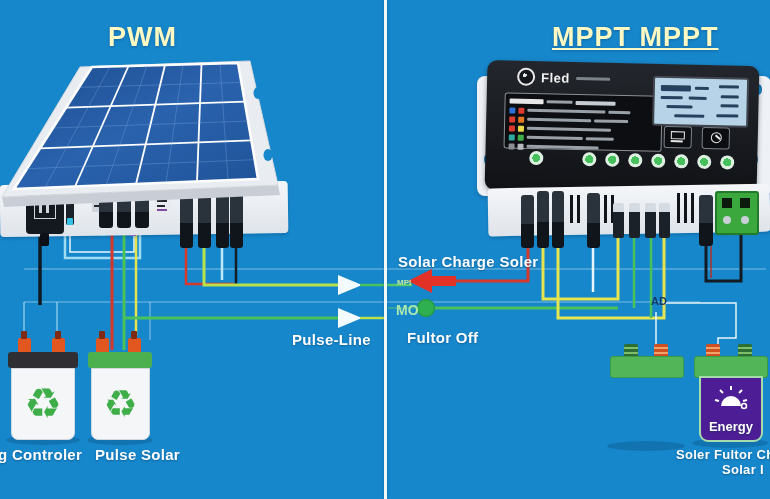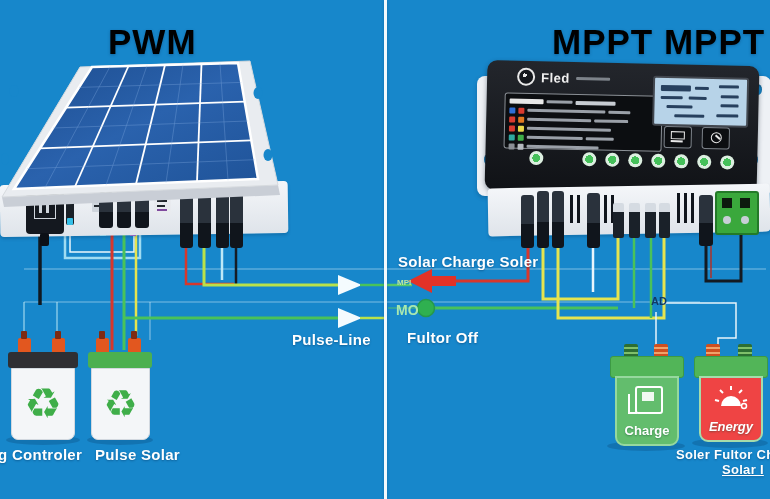--- a/index.html
+++ b/index.html
@@ -6,21 +6,21 @@
   .stage{
     position:relative;width:770px;height:499px;overflow:hidden;
     background:#1787cb;
     font-family:"Liberation Sans",sans-serif;
   }
   .abs{position:absolute;}
   .wires{position:absolute;left:0;top:0;z-index:1;}
   .dev{position:absolute;z-index:2;}
   .lblz{position:absolute;z-index:3;}
   .divider{position:absolute;left:384px;top:0;width:3px;height:499px;background:#f2f9fd;z-index:4;box-shadow:0 0 3px rgba(0,60,110,.35);}
-  .title{position:absolute;z-index:3;color:#000000;font-weight:800;font-size:35px;letter-spacing:1px;text-shadow:0 1px 3px rgba(0,40,80,.35);text-align:right;}
+  .title{position:absolute;z-index:3;color:#fef9c3;font-weight:800;font-size:27px;letter-spacing:1px;text-shadow:0 1px 3px rgba(0,40,80,.35);text-align:right;}
   .lbl{color:#fff;font-weight:bold;font-size:15px;letter-spacing:.3px;text-shadow:0 1px 2px rgba(0,40,80,.4);white-space:nowrap;}
   .lbl-sm{font-weight:bold;white-space:nowrap;}
   
   .pwm-strip{left:0;top:183px;width:288px;height:52px;background:linear-gradient(#f4f6f9,#dfe4ea);border-radius:4px;transform:rotate(-.8deg);box-shadow:0 2px 3px rgba(0,50,90,.25);}
   .mppt-strip{left:488px;top:186px;width:282px;height:48px;background:linear-gradient(#f4f6f9,#dfe4ea);border-radius:4px;transform:rotate(-1deg);box-shadow:0 2px 3px rgba(0,50,90,.25);}
   .conn{position:absolute;z-index:2;border-radius:3px;background:linear-gradient(#2a323c 55%,#10151c 55%);}
   .conn-sm{position:absolute;z-index:2;border-radius:2px;background:linear-gradient(#d5dbe2 0 9px,#1a2129 9px);}
   .vent{position:absolute;z-index:2;background:repeating-linear-gradient(90deg,#10151c 0 3px,transparent 3px 7px);}
   
   .mppt-plate{left:477px;top:76px;width:294px;height:120px;background:#eef1f5;border-radius:8px;box-shadow:0 2px 4px rgba(0,50,90,.3);}
@@ -98,21 +98,21 @@
 
     <ellipse cx="43" cy="440" rx="37" ry="5" fill="rgba(0,30,60,.18)"></ellipse>
     <ellipse cx="120" cy="440" rx="33" ry="5" fill="rgba(0,30,60,.18)"></ellipse>
     <ellipse cx="646" cy="446" rx="39" ry="5" fill="rgba(0,30,60,.18)"></ellipse>
     <ellipse cx="730" cy="443" rx="38" ry="5" fill="rgba(0,30,60,.18)"></ellipse>
   </svg>
 
   <div class="divider"></div>
 
   <div class="title" style="left:108px;top:22px;">PWM</div>
-  <div class="title" style="left:552px;top:22px;">MPPT MPPT</div>
+  <div class="title" style="left:552px;top:22px;text-decoration:underline;">MPPT MPPT</div>
 
   <div class="dev pwm-strip"></div>
   <div class="dev" style="left:26px;top:192px;width:38px;height:42px;background:#14181f;border-radius:4px;">
     <div class="abs" style="left:8px;top:9px;width:20px;height:16px;border:1px solid #cfd5dc;">
       <div class="abs" style="left:4px;top:3px;width:3px;height:8px;background:#cfd5dc;"></div>
       <div class="abs" style="left:11px;top:3px;width:3px;height:8px;background:#cfd5dc;"></div>
     </div>
     <div class="abs" style="left:14px;top:41px;width:9px;height:13px;background:#0c1016;border-radius:2px;"></div>
   </div>
   <div class="dev" style="left:66px;top:197px;width:8px;height:28px;background:#1a2027;border-radius:2px;">
@@ -279,33 +279,26 @@
     <div class="batt-bar" style="left:0;top:20px;width:64px;height:16px;background:#4cb050;"></div>
     <div class="batt-body" style="left:3px;top:36px;width:57px;height:70px;">
       <span class="recycle" style="font-size:38px;">♻</span>
     </div>
   </div>
 
   <div class="dev" style="left:610px;top:338px;width:72px;height:108px;">
     <div class="abs" style="left:14px;top:6px;width:14px;height:14px;background:repeating-linear-gradient(#2d6e31 0 3px,#7fbf6a 3px 5px);border-radius:2px;"></div>
     <div class="abs" style="left:44px;top:6px;width:14px;height:14px;background:repeating-linear-gradient(#cf4f1f 0 3px,#f0a36a 3px 5px);border-radius:2px;"></div>
     <div class="batt-bar" style="left:0;top:18px;width:72px;height:20px;background:#52b558;border:1px solid #3c9a44;"></div>
-    <div class="gbatt-body" style="left:5px;top:38px;width:60px;height:66px;">
-      <div class="abs" style="left:18px;top:8px;width:24px;height:24px;border:2px solid #fff;border-radius:3px;">
-        <div class="abs" style="left:5px;top:4px;width:12px;height:9px;background:#fff;opacity:.9;"></div>
-        <div class="abs" style="left:-9px;top:6px;width:7px;height:18px;border-left:2px solid #fff;border-bottom:2px solid #fff;"></div>
-      </div>
-      <div class="binlabel" style="bottom:6px;">Charge</div>
-    </div>
   </div>
   <div class="dev" style="left:694px;top:338px;width:72px;height:104px;">
     <div class="abs" style="left:12px;top:6px;width:14px;height:14px;background:repeating-linear-gradient(#cf4f1f 0 3px,#f0a36a 3px 5px);border-radius:2px;"></div>
     <div class="abs" style="left:44px;top:6px;width:14px;height:14px;background:repeating-linear-gradient(#2d6e31 0 3px,#7fbf6a 3px 5px);border-radius:2px;"></div>
     <div class="batt-bar" style="left:0;top:18px;width:72px;height:20px;background:#52b558;border:1px solid #3c9a44;"></div>
-    <div class="gbatt-body" style="left:5px;top:38px;width:60px;height:62px;background:#ef4444;border-color:#a5dcab;font-style:italic;">
+    <div class="gbatt-body" style="left:5px;top:38px;width:60px;height:62px;background:#4c1d95;border-color:#a5dcab;">
       <svg class="abs" style="left:12px;top:6px;" width="36" height="26" viewBox="0 0 36 26">
         <path d="M8,22 A10,10 0 0 1 28,22 Z" fill="#ffffff"></path>
         <g stroke="#ffffff" stroke-width="2">
           <line x1="18" y1="2" x2="18" y2="6"></line>
             <line x1="7" y1="6" x2="10" y2="9"></line>
           <line x1="29" y1="6" x2="26" y2="9"></line>
             <line x1="2" y1="16" x2="6" y2="17"></line>
           <line x1="34" y1="16" x2="30" y2="17"></line>
         </g>
         <circle cx="31" cy="22" r="2.5" fill="none" stroke="#fff" stroke-width="1.5"></circle>
@@ -317,15 +310,15 @@
   <div class="lblz lbl" style="left:398px;top:253px;">Solar Charge Soler</div>
   <div class="lblz lbl" style="left:292px;top:331px;">Pulse-Line</div>
   <div class="lblz lbl" style="left:407px;top:329px;">Fultor Off</div>
   <div class="lblz lbl-sm" style="left:397px;top:278px;font-size:8px;color:#bfe8a0;">MPI</div>
   <div class="lblz lbl-sm" style="left:396px;top:302px;font-size:14px;color:#a8e8b0;">MO</div>
   <div class="lblz lbl-sm" style="left:651px;top:295px;font-size:11px;color:#123a66;">AD</div>
 
   <div class="lblz lbl" style="left:-2px;top:446px;">g Controler</div>
   <div class="lblz lbl" style="left:95px;top:446px;">Pulse Solar</div>
   <div class="lblz lbl" style="left:676px;top:447px;font-size:13px;">Soler Fultor Charge</div>
-  <div class="lblz lbl" style="left:722px;top:462px;font-size:13px;text-decoration:underline;">Solar I</div>
+  <div class="lblz lbl" style="left:722px;top:462px;font-size:13px;">Solar I</div>
 
 </div>
 
 </body></html>

